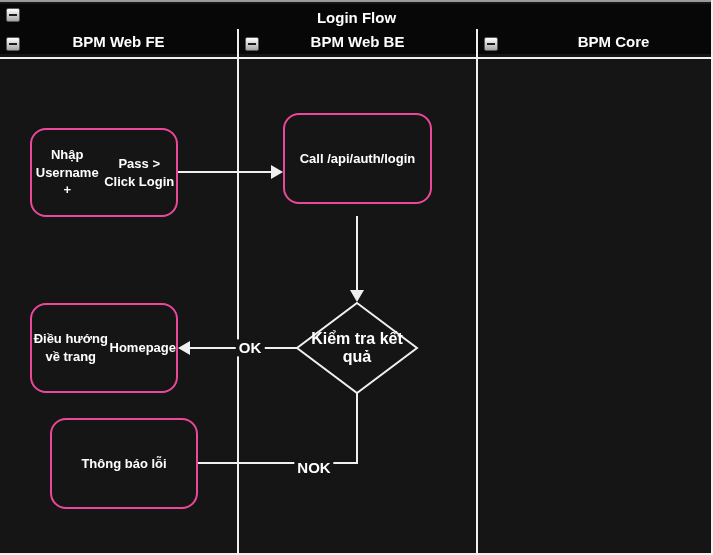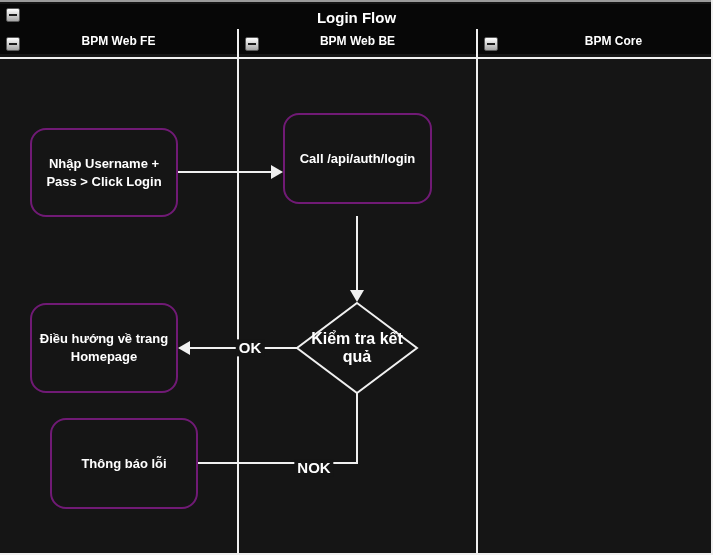--- a/index.html
+++ b/index.html
@@ -9,33 +9,33 @@
     font-family:"Liberation Sans","DejaVu Sans",sans-serif;
     font-weight:bold;
   }
   
   .pool-top-border{position:absolute;left:0;top:0;width:713px;height:2px;background:#9a9a9a;}
   .pool-title-bar{position:absolute;left:0;top:4px;width:713px;height:27px;background:#070707;
     display:flex;align-items:center;justify-content:center;}
   .pool-title{font-size:15px;}
   .hdiv{position:absolute;left:0;width:713px;height:2px;background:#f0f0f0;}
   .lane-header{position:absolute;top:28px;height:26px;background:#070707;
-    display:flex;align-items:center;justify-content:center;font-size:12px;}
+    display:flex;align-items:center;justify-content:center;font-size:15px;}
   .lane-sep{position:absolute;top:31px;width:2px;height:524px;background:#f0f0f0;}
   .border-right{position:absolute;top:0;left:711px;width:2px;height:555px;background:#f0f0f0;}
   .border-bottom{position:absolute;left:0;top:553px;width:713px;height:2px;background:#f0f0f0;}
   
   .collapse{position:absolute;width:14px;height:14px;box-sizing:border-box;
     background:linear-gradient(#ffffff,#a6a6a6);border:1px solid #5a5a5a;border-radius:2px;
     display:flex;align-items:center;justify-content:center;cursor:pointer;}
   .collapse .bar{width:8px;height:2px;background:#1c1c1c;}
   
   .node{position:absolute;box-sizing:border-box;background:#151515;
-    border:2px solid #701a75;border-radius:16px;
-    display:flex;flex-direction:column;align-items:center;justify-content:center;
+    border:2px solid #ec4899;border-radius:16px;
+    display:flex;flex-direction:row;align-items:center;justify-content:center;
     text-align:center;font-size:13px;line-height:1.35;}
   .diamond-wrap{position:absolute;left:295px;top:301px;width:124px;height:94px;}
   .diamond-label{position:absolute;left:295px;top:301px;width:124px;height:94px;
     display:flex;align-items:center;justify-content:center;text-align:center;font-size:16px;}
   
   .hline,.vline{position:absolute;background:#f0f0f0;}
   .arr{position:absolute;width:0;height:0;}
   .arr-right{border-top:7px solid transparent;border-bottom:7px solid transparent;border-left:12px solid #f0f0f0;}
   .arr-left{border-top:7px solid transparent;border-bottom:7px solid transparent;border-right:12px solid #f0f0f0;}
   .arr-down{border-left:7px solid transparent;border-right:7px solid transparent;border-top:12px solid #f0f0f0;}

